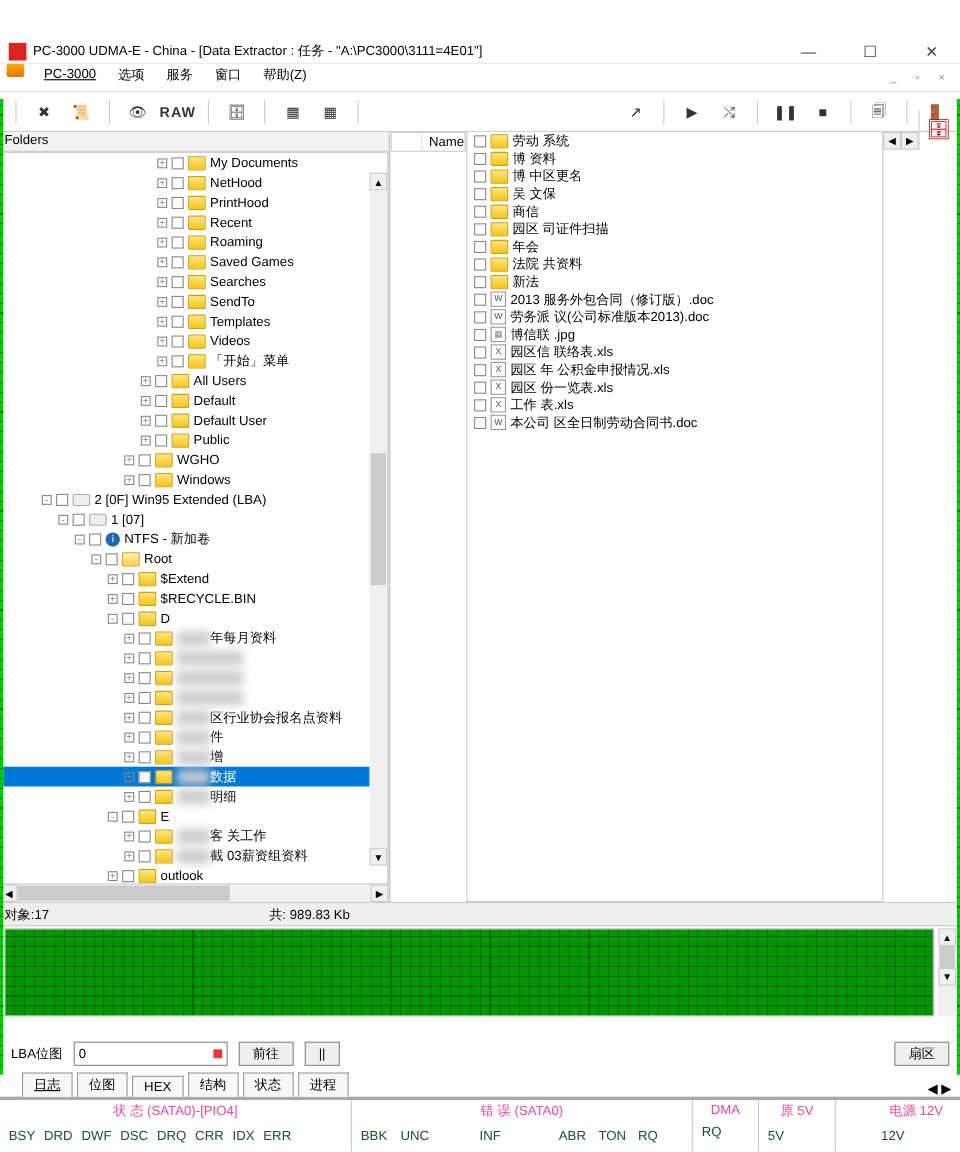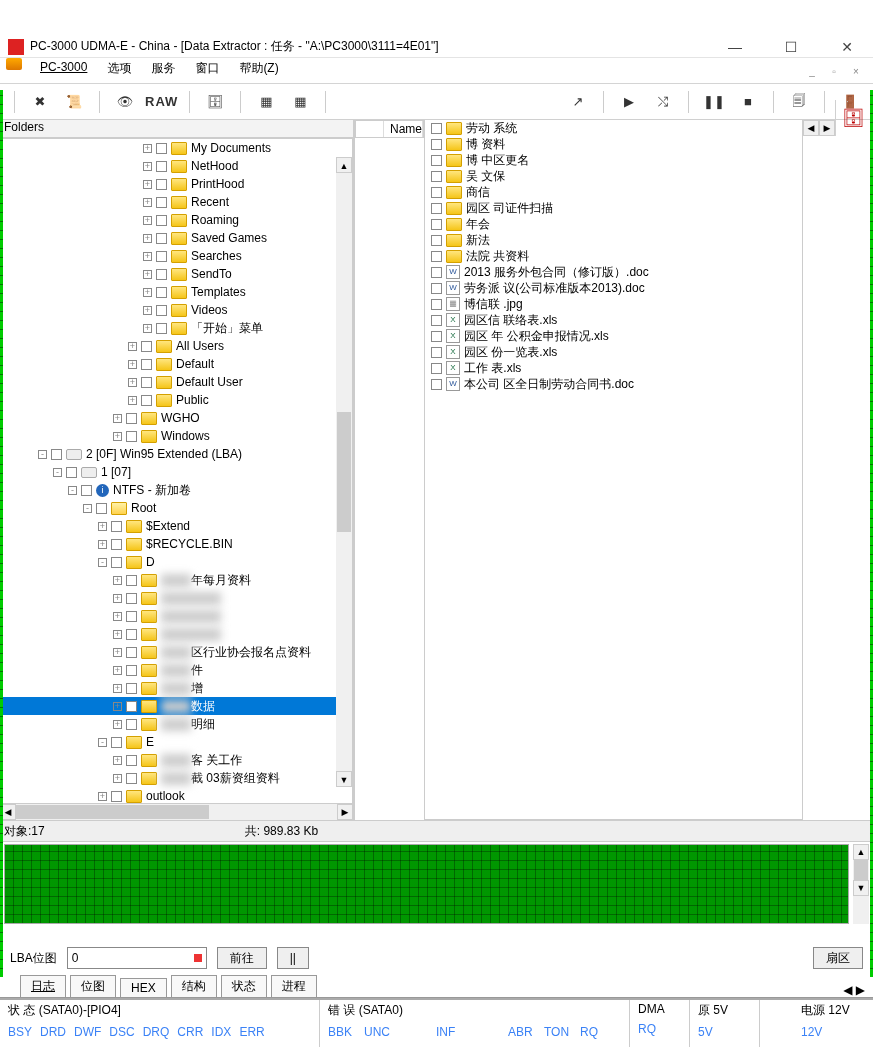--- a/index.html
+++ b/index.html
@@ -87,22 +87,22 @@
 
 
 .tabs-row { height: 24px; display: flex; align-items: flex-end; padding-left: 20px; gap: 4px; border-bottom: 1px solid #999; }
 .tabs-row .tab { padding: 2px 10px; border: 1px solid #999; border-bottom: none; background: #f8f8f8; }
 .tabs-row .tab.active { text-decoration: underline; text-align: right; }
 .tabs-arrow { margin-left: auto; padding: 0 8px; }
 
 
 .status-panel { height: 50px; border-top: 2px solid #aaa; display: flex; }
 .sp-group { border-right: 1px solid #ccc; padding: 2px 8px; }
-.sp-title { color: #000000; }
-.sp-flags { display: flex; gap: 8px; color: #3b82f6; margin-top: 6px; }
+.sp-title { color: #ec4899; text-align: center; }
+.sp-flags { display: flex; gap: 8px; color: #14532d; margin-top: 6px; }
 .sp-group.right { margin-left: auto; border-right: none; }
 
 
 .edge-l, .edge-r { position: absolute; top: 90px; bottom: 70px; width: 3px; background: repeating-linear-gradient(0deg, #0c0 0, #0c0 8px, #070 8px, #070 9px); }
 .edge-l { left: 0; }
 .edge-r { right: 0; }
 
 </style>
 </head>
 <body>
@@ -455,26 +455,26 @@
           <span>园区       司证件扫描</span>
         </div>
         <div class="list-row">
           <span class="cb"></span>
           <span class="fld"></span>
           <span>年会</span>
         </div>
         <div class="list-row">
           <span class="cb"></span>
           <span class="fld"></span>
+          <span>法院     共资料</span>
+        </div>
+        <div class="list-row">
+          <span class="cb"></span>
+          <span class="fld"></span>
           <span>新法</span>
-        </div>
-        <div class="list-row">
-          <span class="cb"></span>
-          <span class="fld"></span>
-          <span>法院     共资料</span>
         </div>
         <div class="list-row">
           <span class="cb"></span>
           <span class="doc-icon word">W</span>
           <span>2013      服务外包合同（修订版）.doc</span>
         </div>
         <div class="list-row">
           <span class="cb"></span>
           <span class="doc-icon word">W</span>
           <span>劳务派     议(公司标准版本2013).doc</span>

